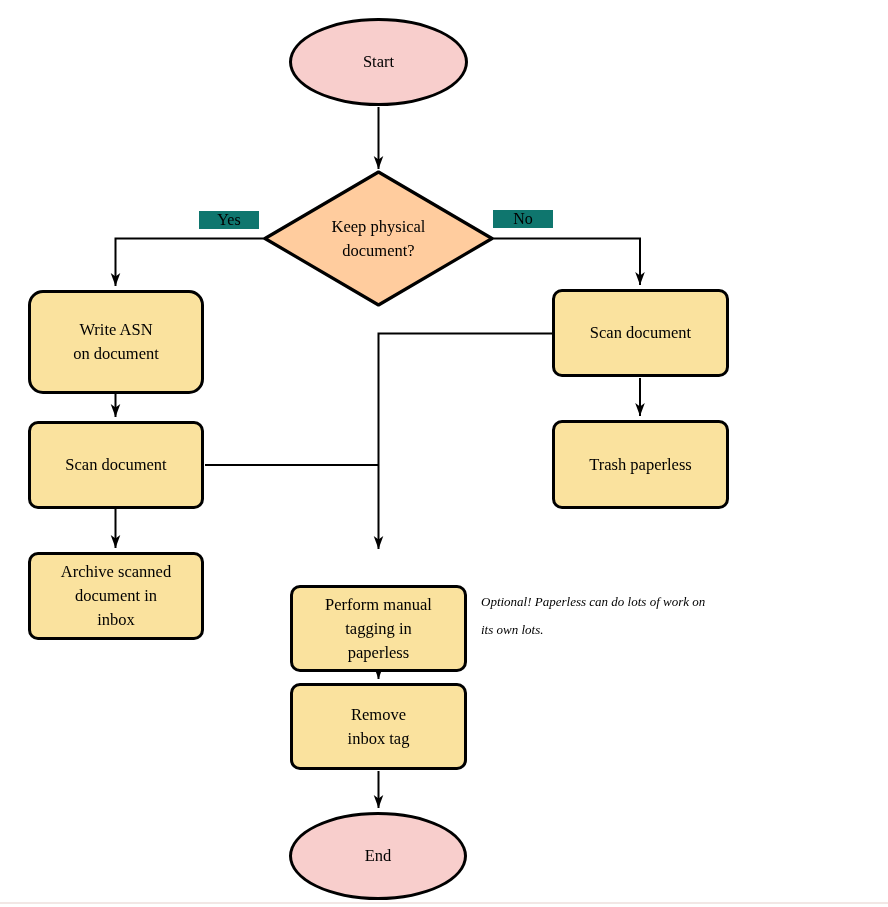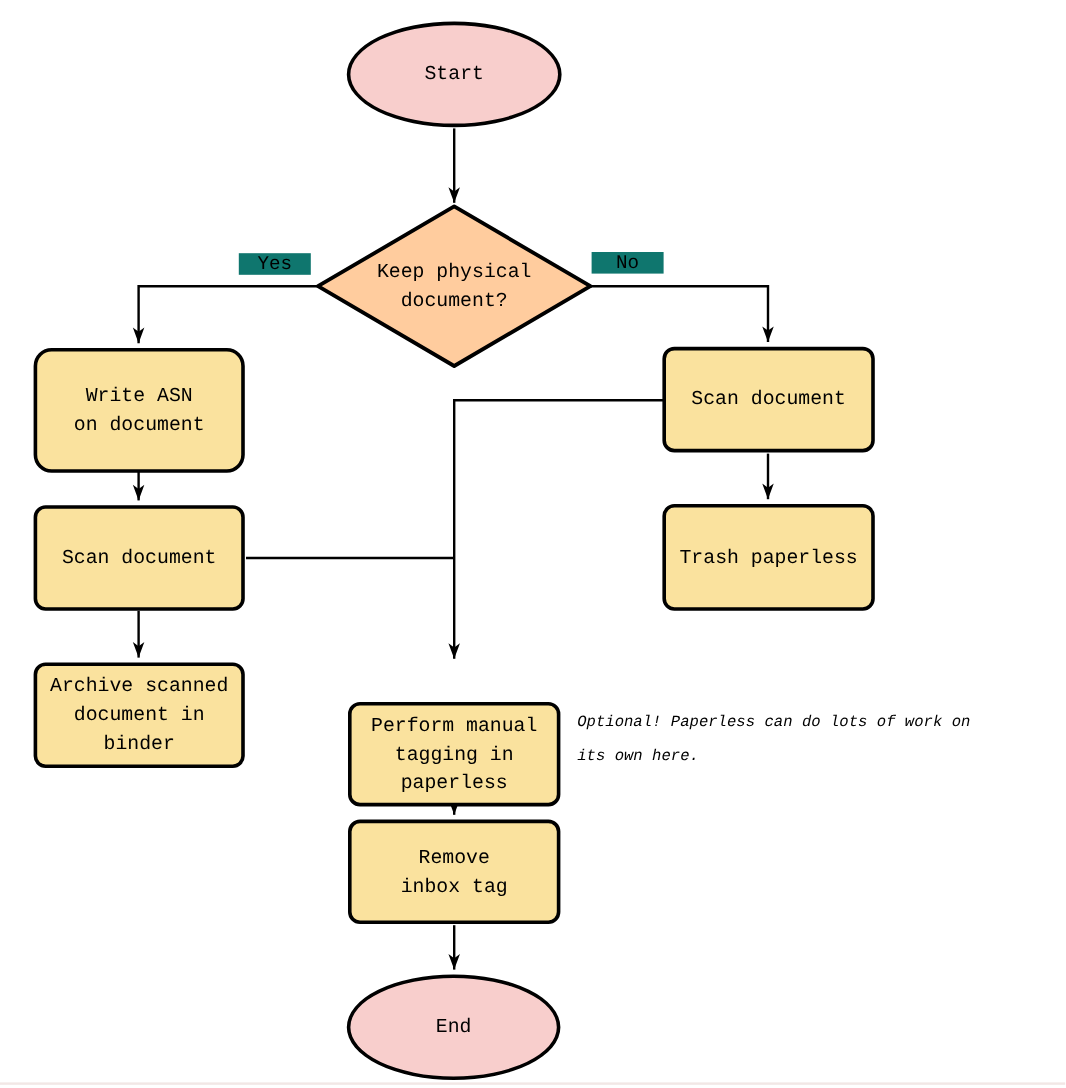--- a/index.html
+++ b/index.html
@@ -2,21 +2,21 @@
 <html><head>
 <meta charset="utf-8">
 <style>
   html, body { margin: 0; padding: 0; background: #ffffff; }
   #canvas {
     position: relative;
     width: 888px;
     height: 907px;
     background: #ffffff;
     overflow: hidden;
-    font-family: Liberation Mono, monospace;
+    font-family: Liberation Serif, serif;
     color: #000000;
   }
   #edge-layer {
     position: absolute;
     left: 0; top: 0;
     width: 888px; height: 907px;
   }
   .edge {
     fill: none;
     stroke: #000000;
@@ -117,21 +117,21 @@
 on document</span>
   </div>
 
   <div class="node rect" style="left: 28px; top: 421px; width: 176px; height: 88px; background: rgb(250, 226, 158);">
     <span class="node-label">Scan document</span>
   </div>
 
   <div class="node rect" style="left: 28px; top: 552px; width: 176px; height: 88px; background: rgb(250, 226, 158);">
     <span class="node-label">Archive scanned
 document in
-binder</span>
+inbox</span>
   </div>
 
   <div class="node rect" style="left: 552px; top: 289px; width: 177px; height: 88px; background: rgb(250, 226, 158);">
     <span class="node-label">Scan document</span>
   </div>
 
   <div class="node rect" style="left: 552px; top: 420px; width: 177px; height: 89px; background: rgb(250, 226, 158);">
     <span class="node-label">Trash paperless</span>
   </div>
 
@@ -145,18 +145,18 @@
     <span class="node-label">Remove
 inbox tag</span>
   </div>
 
   <div class="node terminator" style="left: 289px; top: 812px; width: 178px; height: 88px; background: rgb(248, 206, 204);">
     <span class="node-label">End</span>
   </div>
 
   <div class="note" style="left:481px; top:588px;">
     <div>Optional! Paperless can do lots of work on</div>
-    <div>its own here.</div>
+    <div>its own lots.</div>
   </div>
 
   <div class="bottom-hairline"></div>
 
 </div>
 
 </body></html>

